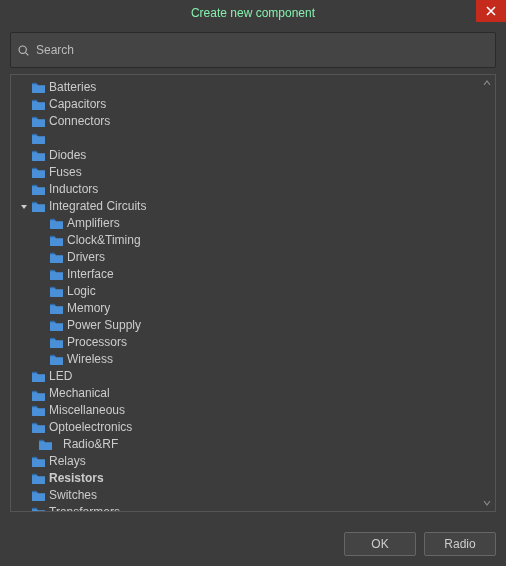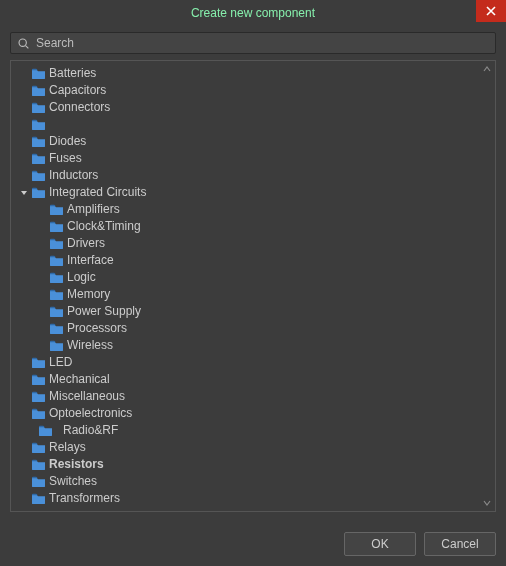--- a/index.html
+++ b/index.html
@@ -38,21 +38,21 @@
     cursor: pointer;
   }
   .close-btn svg { width: 10px; height: 10px; }
   .search-wrap {
     margin: 6px 10px;
     background: #444444;
     border: 1px solid #2a2a2a;
     border-radius: 2px;
     display: flex;
     align-items: center;
-    padding: 3px 6px;
+    padding: 10px 6px;
     gap: 6px;
   }
   .search-wrap svg { width: 13px; height: 13px; flex-shrink: 0; }
   .search-input {
     flex: 1;
     background: transparent;
     border: none;
     outline: none;
     color: #cccccc;
     font-size: 12px;
@@ -327,21 +327,21 @@
       <div class="tree-row" style="padding-left: 8px; text-align: right;">
         <span class="expander"></span>
         <span class="folder-icon">
           <svg viewBox="0 0 16 14">
             <path d="M1 3 L6 3 L7.5 4.5 L15 4.5 L15 12 Q15 13 14 13 L2 13 Q1 13 1 12 Z" fill="#4a90d9"></path>
             <path d="M1 3 Q1 2 2 2 L5.5 2 Q6 2 6.3 2.5 L7 3.5 L1 3.5 Z" fill="#2f6aa8"></path>
           </svg>
         </span>
         <span class="tree-label">LED</span>
       </div>
-      <div class="tree-row" style="padding-left: 8px;">
+      <div class="tree-row" style="padding-left: 8px; align-items: flex-end;">
         <span class="expander"></span>
         <span class="folder-icon">
           <svg viewBox="0 0 16 14">
             <path d="M1 3 L6 3 L7.5 4.5 L15 4.5 L15 12 Q15 13 14 13 L2 13 Q1 13 1 12 Z" fill="#4a90d9"></path>
             <path d="M1 3 Q1 2 2 2 L5.5 2 Q6 2 6.3 2.5 L7 3.5 L1 3.5 Z" fill="#2f6aa8"></path>
           </svg>
         </span>
         <span class="tree-label">Mechanical</span>
       </div>
       <div class="tree-row" style="padding-left: 8px;">
@@ -422,14 +422,14 @@
   </div>
   <div class="scroll-arrow down">
     <svg viewBox="0 0 8 8">
         <path d="M1 2 L4 6 L7 2" stroke="#aaaaaa" stroke-width="1.2" fill="none"></path>
       </svg>
   </div>
 </div>
 
 <div class="button-bar">
   <button class="btn">OK</button>
-  <button class="btn">Cancel</button>
+  <button class="btn">Radio</button>
 </div>
 
 </body></html>

